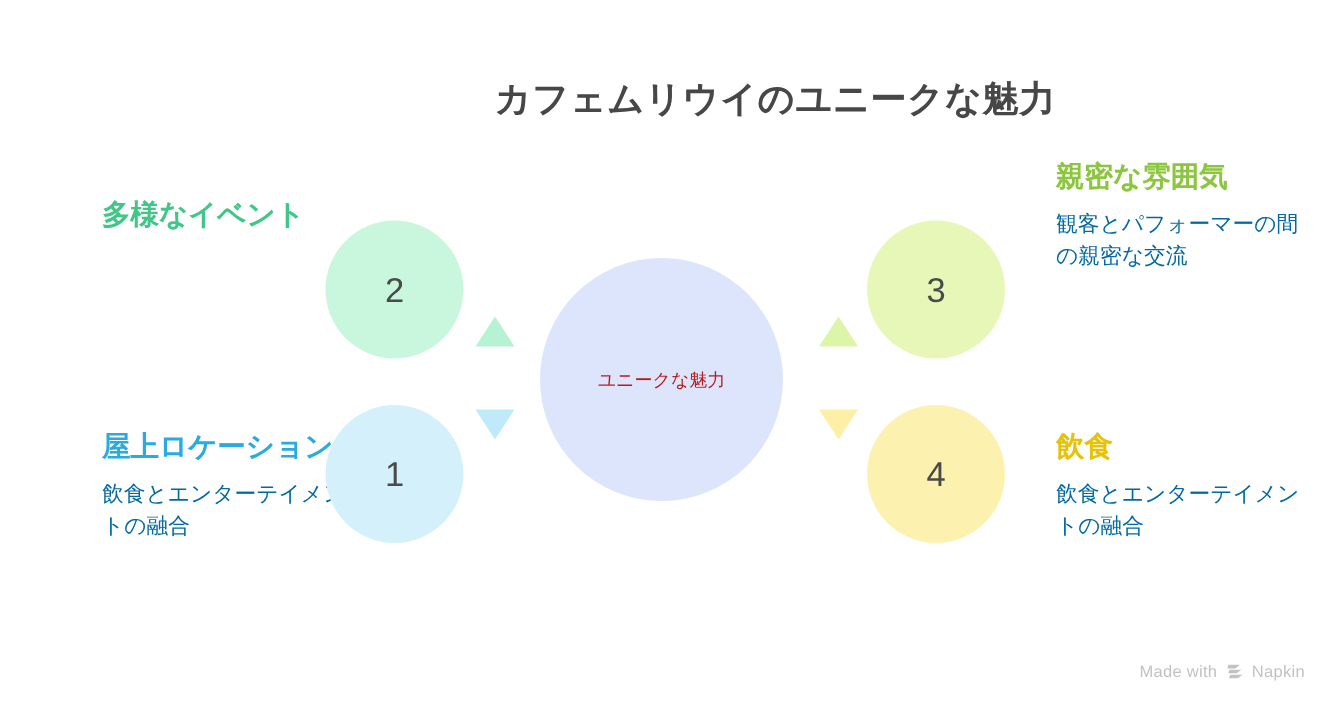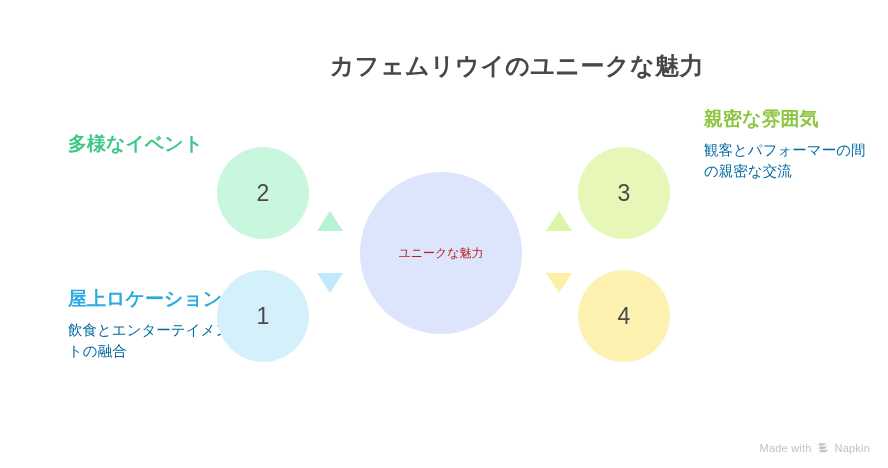--- a/index.html
+++ b/index.html
@@ -120,20 +120,24 @@
   <div class="label-block align-right" id="label-rooftop">
     <div class="label-title" style="color: rgb(41, 171, 226);">屋上ロケーション</div>
     <div class="label-desc">飲食とエンターテイメントの融合</div>
   </div>
 
   <div class="label-block align-left" id="label-intimate">
     <div class="label-title" style="color: rgb(140, 198, 63);">親密な雰囲気</div>
     <div class="label-desc">観客とパフォーマーの間の親密な交流</div>
   </div>
 
+  <div class="label-block align-left" id="label-food">
+    <div class="label-title" style="color: rgb(232, 194, 10);">飲食</div>
+    <div class="label-desc">飲食とエンターテイメントの融合</div>
+  </div>
 
   <div class="node-circle" id="circle-2" style="background: rgb(201, 247, 221);">
     <span class="node-number">2</span>
   </div>
 
   <div class="node-circle" id="circle-1" style="background: rgb(212, 241, 251);">
     <span class="node-number">1</span>
   </div>
 
   <div class="node-circle" id="circle-3" style="background: rgb(230, 247, 184);">

